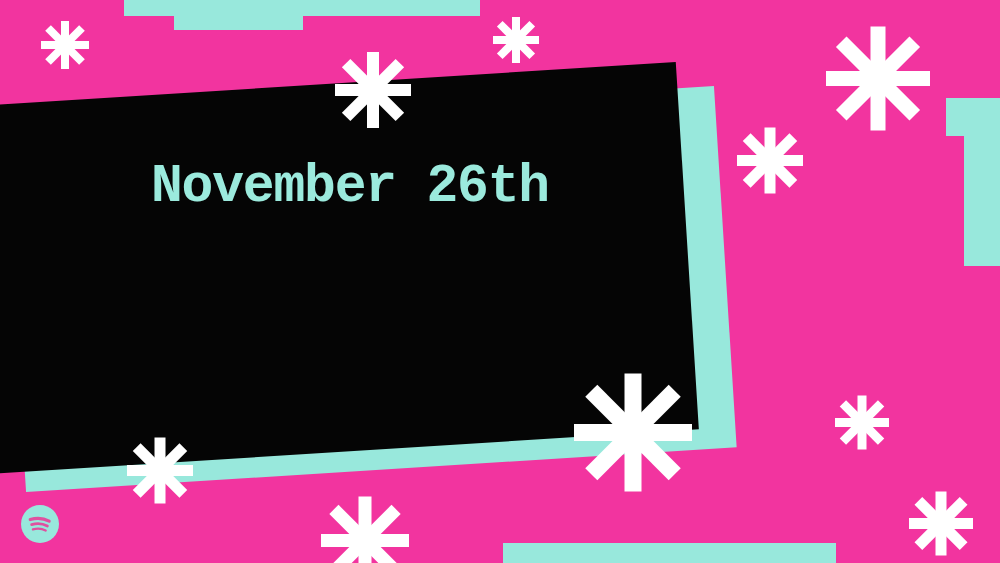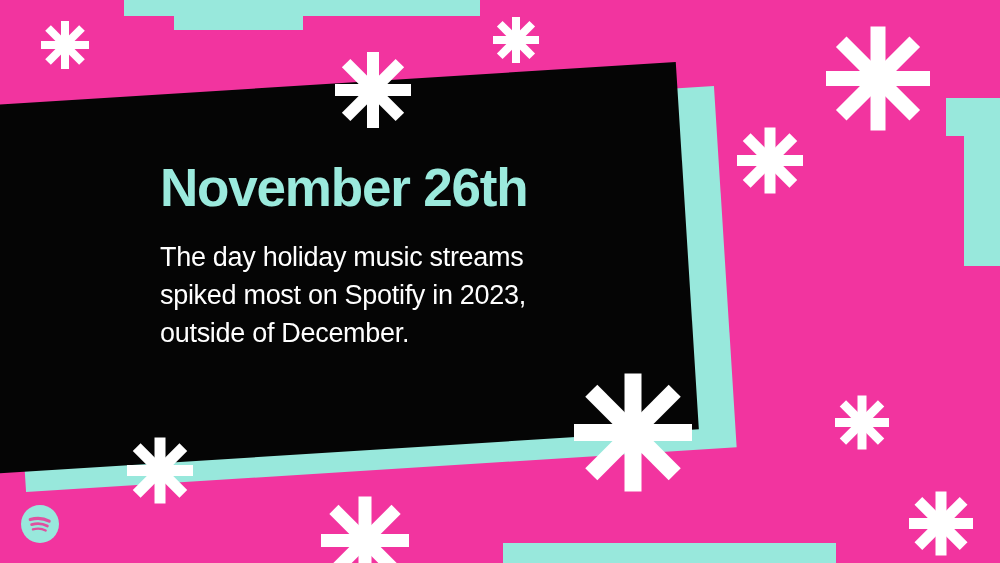--- a/index.html
+++ b/index.html
@@ -45,23 +45,24 @@
     width: 712px;
     height: 368px;
     background: #050505;
     transform: rotate(-3.6deg);
     transform-origin: center center;
   }
 
   
   #copy {
     position: absolute;
-    left: 160px;
+    left: 151px;
     top: 160px;
     width: 430px;
+    font-family: Liberation Mono, monospace;
   }
   #headline {
     margin: 0;
     color: #9BEADD;
     font-size: 53px;
     font-weight: 700;
     letter-spacing: -1.2px;
     line-height: 1.05;
     white-space: nowrap;
   }
@@ -106,21 +107,20 @@
   <div class="mint" id="mint-right-thin"></div>
   <div class="mint" id="mint-right-wide"></div>
   <div class="mint" id="mint-bottom"></div>
 
   <div id="panel-mint"></div>
 
   <div id="panel-black"></div>
 
   <div id="copy">
     <h1 id="headline">November 26th</h1>
-    <p id="subcopy">The day holiday music streams spiked most on Spotify in 2023, outside of December.</p>
   </div>
 
   <div id="aster-layer">
       <div class="aster" style="left: 41px; top: 21px; width: 48px; height: 48px;">
         <span style="width: 48px; height: 8px; background: rgb(255, 255, 255); margin-left: -24px; margin-top: -4px; transform: rotate(0deg);"></span>
         <span style="width: 48px; height: 8px; background: rgb(255, 255, 255); margin-left: -24px; margin-top: -4px; transform: rotate(45deg);"></span>
         <span style="width: 48px; height: 8px; background: rgb(255, 255, 255); margin-left: -24px; margin-top: -4px; transform: rotate(90deg);"></span>
         <span style="width: 48px; height: 8px; background: rgb(255, 255, 255); margin-left: -24px; margin-top: -4px; transform: rotate(135deg);"></span>
       </div>
       <div class="aster" style="left: 493px; top: 17px; width: 46px; height: 46px;">

